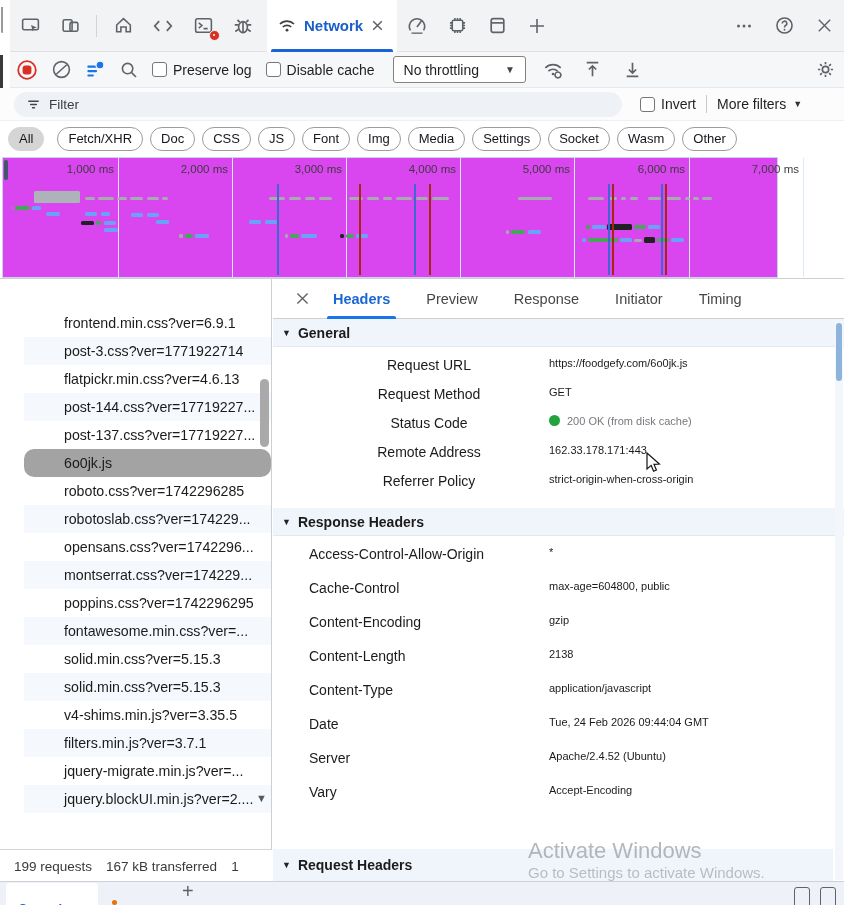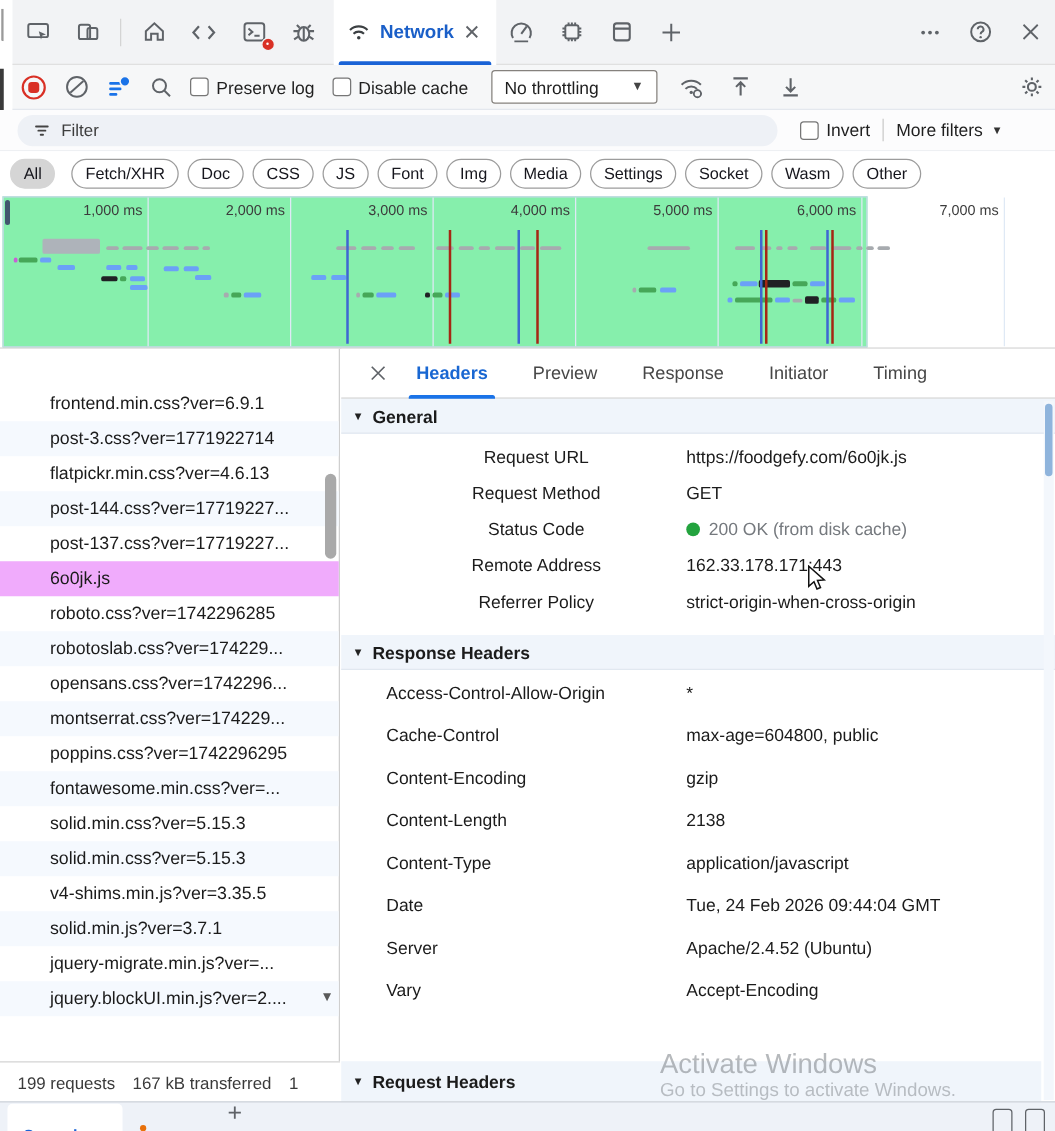--- a/index.html
+++ b/index.html
@@ -40,59 +40,59 @@
   .more-filters { font-size:14px; color:#1f1f1f; display:flex; align-items:center; gap:7px; }
   .more-filters .caret { font-size:9px; color:#333; }
 
   
   .chips-row { position:absolute; left:0; top:121px; right:0; height:35px; display:flex; align-items:center; padding-left:8px; background:#fff; }
   .chip { height:24px; border:1px solid #9c9c9c; border-radius:13px; padding:0 10px; display:flex; align-items:center;
           font-size:13px; color:#16161d; background:#fff; margin-right:7px; white-space:nowrap; }
   .chip.active { background:#d5d5d5; border-color:#d5d5d5; margin-right:13px; }
 
   
-  .overview { position:absolute; left:2px; top:157px; width:692px; height:121px; border:1px solid #c7d7ea; background:#86efac; }
+  .overview { position:absolute; left:2px; top:157px; width:776px; height:121px; border:1px solid #c7d7ea; background:#d946ef; }
   .ov-grid { position:absolute; top:0; bottom:0; width:1px; background:#dfe9f5; }
   .ov-label { position:absolute; top:5px; width:70px; text-align:right; font-size:11.5px; color:#3c3c3c; white-space:nowrap; }
   .ov-bar { position:absolute; border-radius:1.5px; }
   .ov-line { position:absolute; top:26px; bottom:2px; width:2px; }
   .ov-grip { position:absolute; left:1px; top:2px; width:4px; height:20px; background:#42566e; border-radius:2px; }
 
   
   .main { position:absolute; left:0; top:278px; width:844px; height:603px; border-top:1px solid #cfcfcf; }
   .left-panel { position:absolute; left:0; top:0; width:272px; height:603px; border-right:1px solid #cfcfcf; background:#fff; }
   .name-header { height:30px; line-height:29px; padding-left:14px; font-size:14.5px; color:#202124;
                  border-bottom:1px solid #d4d4d4; background:#fff; position:relative; }
   .scroll-arrow { position:absolute; right:6px; font-size:11px; color:#5a5a5a; }
-  .file-list { position:absolute; left:0; top:30px; right:0; }
+  .file-list { position:absolute; left:0; top:30px; right:0;padding-left:24px; }
   .file-row { height:28px; line-height:28px; padding-left:40px; font-size:14.2px; color:#1b1b1b;
               white-space:nowrap; overflow:hidden; }
   .file-row.alt { background:#f5f9fe; }
-  .file-row.selected { background:#f0abfc; }
+  .file-row.selected { background:#a3a3a3;border-radius:10px; }
   .list-scrollbar { position:absolute; right:2px; top:100px; width:9px; height:68px; background:#a9a9a9; border-radius:5px; }
   .list-down-arrow { position:absolute; right:4px; top:513px; font-size:11px; color:#5a5a5a; }
   .status-bar { position:absolute; left:0; top:570px; width:272px; height:33px; background:#fff;
                 border-top:1px solid #d4d4d4; display:flex; align-items:center; gap:14px; padding-left:14px;
                 font-size:13.5px; color:#3a3a3a; white-space:nowrap; overflow:hidden; }
 
   .right-panel { position:absolute; left:273px; top:0; right:0; height:603px; background:#fff; }
   .detail-tabs { height:40px; display:flex; align-items:center; border-bottom:1px solid #cfcfcf; padding-left:14px; }
   .dt-close { width:30px; display:flex; align-items:center; justify-content:center; margin-right:10px; }
   .dtab { font-size:14.5px; color:#474747; padding:0 6px; margin-right:24px; height:40px; display:flex; align-items:center; position:relative; white-space:nowrap; }
   .dtab.active { color:#1967d2; font-weight:bold; }
   .dtab.active::after { content:""; position:absolute; left:0; right:0; bottom:0; height:3px; background:#1a73e8; border-radius:2px 2px 0 0; }
   .section-header { height:28px; background:#f0f5fb; border-bottom:1px solid #e1e8f0; display:flex; align-items:center;
                     padding-left:9px; font-size:14px; font-weight:bold; color:#1b1b1b; gap:7px; }
   .section-header .tri { font-size:9px; color:#222; }
   .kv-rows { padding:10px 0 6px 0; }
   .kv-row { display:flex; padding-left:36px; align-items:flex-start; }
   .kv-row.g { height:29px;text-align:center; }
   .kv-row.r { height:34px; }
   .kv-key { width:240px; flex:0 0 auto; font-size:14px; color:#1b1b1b; }
-  .kv-val { font-size:14px; color:#1b1b1b; white-space:nowrap; }
+  .kv-val { font-size:11px; color:#1b1b1b; white-space:nowrap; }
   .kv-val.muted { color:#75797e; }
   .status-dot { display:inline-block; width:11px; height:11px; border-radius:50%; background:#23a33e; margin-right:7px; vertical-align:-1px; }
   .req-header { position:absolute; left:0; top:570px; right:11px; height:33px; }
   .right-scrollbar { position:absolute; right:1px; top:42px; width:8px; bottom:2px; background:#f3f7fc; }
   .right-thumb { position:absolute; left:1px; top:2px; width:6px; height:58px; background:#8fb4dc; border-radius:4px; }
 
   
   .bottom-strip { position:absolute; left:0; top:881px; width:844px; height:24px; background:#eef2f8; border-top:1px solid #cdd2d9; }
   .bs-tab { position:absolute; left:6px; top:1px; width:92px; height:23px; background:#fff; border-radius:4px 4px 0 0; overflow:hidden; }
   .bs-tab span { position:absolute; left:12px; top:18px; color:#1a63d6; font-weight:bold; font-size:13px; }
@@ -416,21 +416,21 @@
           <div class="file-row alt selected">6o0jk.js</div>
           <div class="file-row">roboto.css?ver=1742296285</div>
           <div class="file-row alt">robotoslab.css?ver=174229...</div>
           <div class="file-row">opensans.css?ver=1742296...</div>
           <div class="file-row alt">montserrat.css?ver=174229...</div>
           <div class="file-row">poppins.css?ver=1742296295</div>
           <div class="file-row alt">fontawesome.min.css?ver=...</div>
           <div class="file-row">solid.min.css?ver=5.15.3</div>
           <div class="file-row alt">solid.min.css?ver=5.15.3</div>
           <div class="file-row">v4-shims.min.js?ver=3.35.5</div>
-          <div class="file-row alt">solid.min.js?ver=3.7.1</div>
+          <div class="file-row alt">filters.min.js?ver=3.7.1</div>
           <div class="file-row">jquery-migrate.min.js?ver=...</div>
           <div class="file-row alt">jquery.blockUI.min.js?ver=2....</div>
         </div>
       <div class="list-scrollbar"></div>
       <div class="list-down-arrow">▼</div>
       <div class="status-bar">
         <span>199 requests</span>
         <span>167 kB transferred</span>
         <span>1</span>
       </div>

